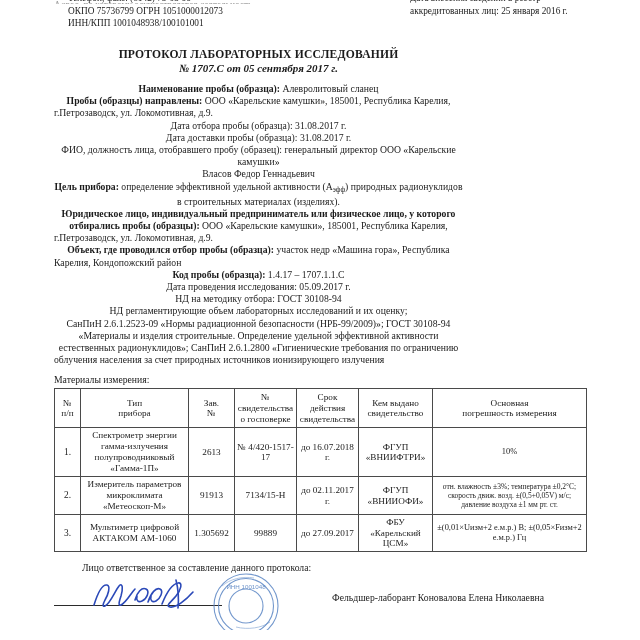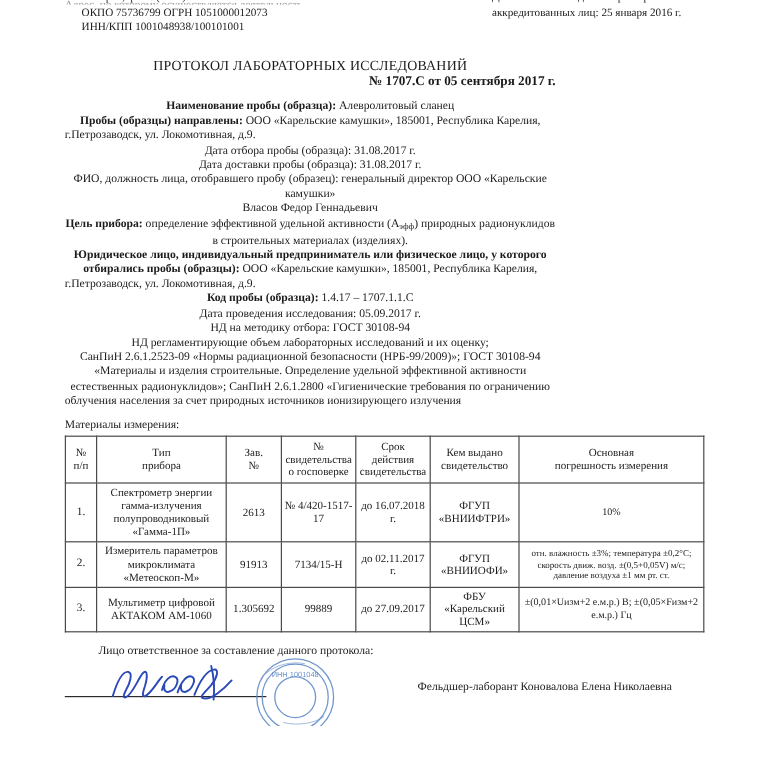--- a/index.html
+++ b/index.html
@@ -50,30 +50,31 @@
     display: block;
     overflow: hidden;
     height: 4px;
     color: #9a9a9a;
     font-size: 9.3px;
   }
 
   
   .doc-title {
     text-align: center;
-    font-weight: normal;
+    font-weight: bold;
     font-size: 11.6px;
     letter-spacing: .2px;
     margin-top: 6px;
   }
   .doc-subtitle {
-    text-align: right;
+    text-align: center;
     font-weight: bold;
     font-size: 11px;
     margin-top: 1px;
+    font-style: italic;
   }
 
   
   .body-block {
     margin-top: 9px;
     font-size: 9.7px;
     line-height: 12.2px;
   }
   .body-block p {
     margin: 0;
@@ -147,21 +148,21 @@
   }
   .sign-rule {
     position: absolute;
     left: 0;
     top: 19px;
     width: 168px;
     border-bottom: 1px solid #2b2b2b;
   }
   .sign-name {
     position: absolute;
-    left: 294px;
+    left: 278px;
     top: 6px;
     white-space: nowrap;
   }
 
   
   .signature {
     position: absolute;
     left: 36px;
     top: -8px;
     width: 112px;
@@ -217,20 +218,23 @@
     <p>Власов Федор Геннадьевич</p>
 
     <p>
       <b>Цель прибора:</b><span> определение эффективной удельной активности (A</span><span class="sub">эфф</span><span>) природных радионуклидов в строительных материалах (изделиях).</span>
     </p>
 
     <p class="just">
       <b>Юридическое лицо, индивидуальный предприниматель или физическое лицо, у которого отбирались пробы (образцы):</b><span> ООО «Карельские камушки», 185001, Республика Карелия, г.Петрозаводск, ул. Локомотивная, д.9.</span>
     </p>
 
+    <p class="just">
+      <b>Объект, где проводился отбор пробы (образца):</b><span> участок недр «Машина гора», Республика Карелия, Кондопожский район</span>
+    </p>
 
     <p>
       <b>Код пробы (образца):</b><span> 1.4.17 – 1707.1.1.С</span>
     </p>
 
     <p>Дата проведения исследования: 05.09.2017 г.</p>
     <p>НД на методику отбора: ГОСТ 30108-94</p>
     <p>НД регламентирующие объем лабораторных исследований и их оценку;</p>
     <p class="just">СанПиН 2.6.1.2523-09 «Нормы радиационной безопасности (НРБ-99/2009)»; ГОСТ 30108-94 «Материалы и изделия строительные. Определение удельной эффективной активности естественных радионуклидов»; СанПиН 2.6.1.2800 «Гигиенические требования по ограничению облучения населения за счет природных источников ионизирующего излучения</p>
   </div>

